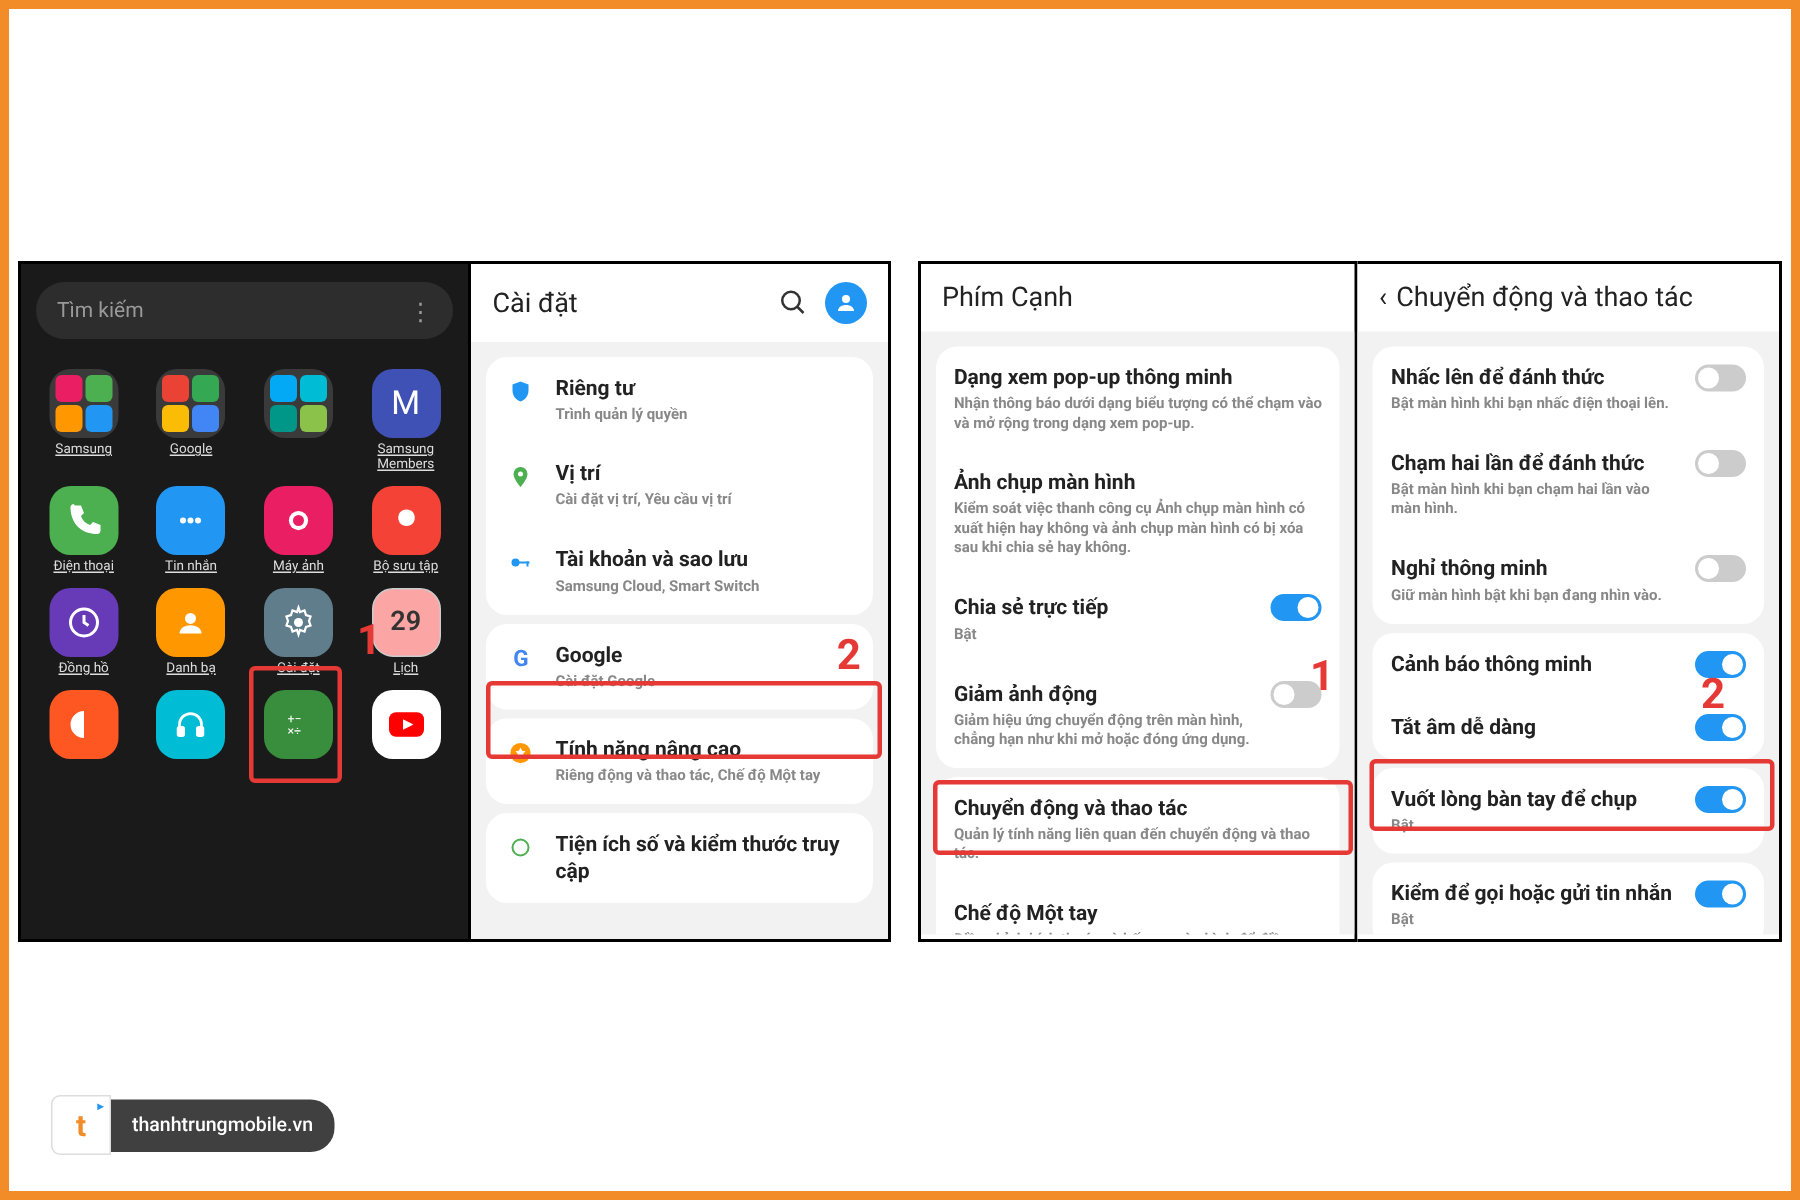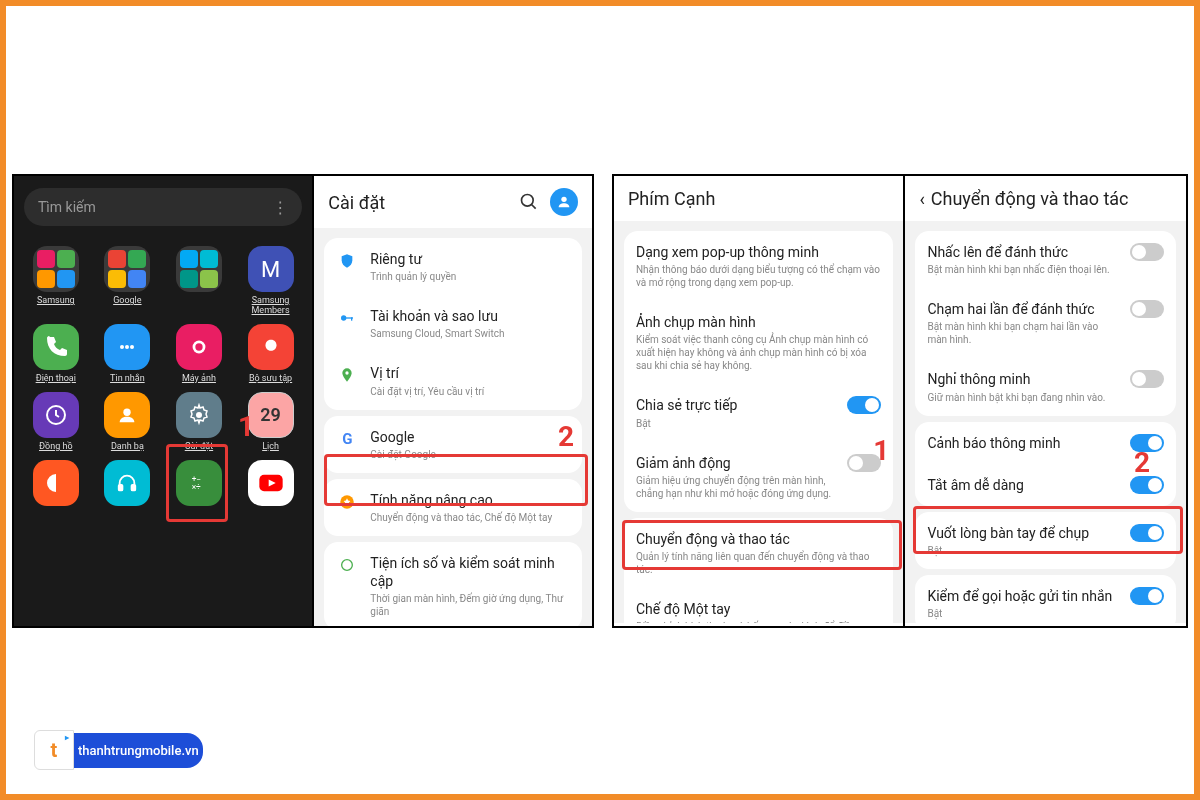--- a/index.html
+++ b/index.html
@@ -21,36 +21,36 @@
 .folder > div { border-radius: 4px; }
 .hl-red { border: 3px solid #e53935; border-radius: 4px; position: absolute; pointer-events: none; }
 .marker { position: absolute; color: #e53935; font-weight: 700; font-size: 28px; z-index: 10; }
 .hdr { display: flex; align-items: center; padding: 12px 14px; font-size: 18px; color: #222; }
 .hdr .sp { flex: 1; }
 .hdr .ic { width: 22px; height: 22px; display: flex; align-items: center; justify-content: center; margin-left: 10px; }
 .avatar { width: 28px; height: 28px; border-radius: 50%; background: #2196f3; color: #fff; display: flex; align-items: center; justify-content: center; font-size: 14px; margin-left: 10px; }
 .sect { background: #fff; margin: 6px 10px; border-radius: 14px; overflow: hidden; }
 .row { display: flex; padding: 12px 12px; align-items: flex-start; gap: 12px; }
 .row-ic { width: 22px; height: 22px; flex-shrink: 0; display: flex; align-items: center; justify-content: center; border-radius: 6px; font-size: 14px; }
-.row-txt { flex: 1; min-width: 0; }
+.row-txt { flex: 1; min-width: 0; font-weight: bold; }
 .row-ttl { font-size: 14px; color: #222; line-height: 1.3; }
 .row-sub { font-size: 10px; color: #888; line-height: 1.3; margin-top: 2px; }
 .row-tog { flex-shrink: 0; }
 .toggle { width: 34px; height: 18px; border-radius: 9px; position: relative; }
 .toggle.on { background: #2196f3; }
 .toggle.off { background: #ccc; }
 .toggle::after { content: ''; position: absolute; width: 14px; height: 14px; border-radius: 50%; background: #fff; top: 2px; }
 .toggle.on::after { right: 2px; }
 .toggle.off::after { left: 2px; }
 .back-ic { margin-right: 6px; font-size: 18px; color: #222; }
 .panel-2 .body, .panel-3 .body, .panel-4 .body { background: #f2f2f2; height: calc(100% - 48px); overflow: hidden; padding-top: 4px; }
 .logo-badge { position: absolute; bottom: 24px; left: 28px; display: flex; align-items: center; gap: 0; }
 .logo-sq { width: 40px; height: 40px; background: #fff; border: 1px solid #ddd; border-radius: 6px 0 0 6px; display: flex; align-items: center; justify-content: center; color: #f28c28; font-weight: 700; font-size: 20px; position: relative; }
 .logo-sq::after { content: '▸'; position: absolute; top: 2px; right: 4px; font-size: 8px; color: #2196f3; }
-.logo-txt { background: #1d4ed8; color: #fff; padding: 10px 4px; border-radius: 0 16px 16px 0; font-size: 13px; font-weight: 500; }
+.logo-txt { background: #404040; color: #fff; padding: 10px 14px; border-radius: 0 16px 16px 0; font-size: 13px; font-weight: 500; }
 svg { display: block; }
 </style>
 </head>
 <body>
 
 <div class="frame">
   <div class="panels">
 
     <div class="panel panel-1">
       <div class="search-pill">
@@ -223,43 +223,43 @@
                   <path d="M12 2l8 3v6c0 5-3 9-8 11-5-2-8-6-8-11V5z"></path>
                 </svg>
               </div>
               <div class="row-txt">
                 <div class="row-ttl">Riêng tư</div>
                 <div class="row-sub">Trình quản lý quyền</div>
               </div>
             </div>
             <div class="row">
               <div class="row-ic">
+                <svg width="16" height="16" viewBox="0 0 24 24" fill="#4caf50">
+                  <path d="M12 2a7 7 0 017 7c0 5-7 13-7 13S5 14 5 9a7 7 0 017-7z"></path>
+                  <circle cx="12" cy="9" r="2.5" fill="#fff"></circle>
+                </svg>
+              </div>
+              <div class="row-txt">
+                <div class="row-ttl">Vị trí</div>
+                <div class="row-sub">Cài đặt vị trí, Yêu cầu vị trí</div>
+              </div>
+            </div>
+            <div class="row">
+              <div class="row-ic">
                 <svg width="16" height="16" viewBox="0 0 24 24" fill="#2196f3">
                   <circle cx="7" cy="12" r="4"></circle>
                   <rect x="10" y="11" width="11" height="2"></rect>
                   <rect x="18" y="11" width="2" height="5"></rect>
                 </svg>
               </div>
               <div class="row-txt">
                 <div class="row-ttl">Tài khoản và sao lưu</div>
                 <div class="row-sub">Samsung Cloud, Smart Switch</div>
               </div>
             </div>
-            <div class="row">
-              <div class="row-ic">
-                <svg width="16" height="16" viewBox="0 0 24 24" fill="#4caf50">
-                  <path d="M12 2a7 7 0 017 7c0 5-7 13-7 13S5 14 5 9a7 7 0 017-7z"></path>
-                  <circle cx="12" cy="9" r="2.5" fill="#fff"></circle>
-                </svg>
-              </div>
-              <div class="row-txt">
-                <div class="row-ttl">Vị trí</div>
-                <div class="row-sub">Cài đặt vị trí, Yêu cầu vị trí</div>
-              </div>
-            </div>
           </div>
           <div class="sect">
             <div class="row">
               <div class="row-ic">
                 <span style="color:#4285f4;font-weight:700;font-size:15px">G</span>
               </div>
               <div class="row-txt">
                 <div class="row-ttl">Google</div>
                 <div class="row-sub">Cài đặt Google</div>
               </div>
@@ -268,34 +268,33 @@
           <div class="sect">
             <div class="row">
               <div class="row-ic">
                 <svg width="18" height="18" viewBox="0 0 24 24" fill="#ff9800">
                   <circle cx="12" cy="12" r="9"></circle>
                   <path d="M12 7l1.5 3 3 .5-2 2 .5 3-3-1.5-3 1.5.5-3-2-2 3-.5z" fill="#fff"></path>
                 </svg>
               </div>
               <div class="row-txt">
                 <div class="row-ttl">Tính năng nâng cao</div>
-                <div class="row-sub">Chuyển động và thao tác, Chế độ Một tay</div>
+                <div class="row-sub">Riêng động và thao tác, Chế độ Một tay</div>
               </div>
             </div>
           </div>
           <div class="sect">
             <div class="row">
               <div class="row-ic">
                 <svg width="16" height="16" viewBox="0 0 24 24" fill="none" stroke="#4caf50" stroke-width="2">
                   <circle cx="12" cy="12" r="8"></circle>
                 </svg>
               </div>
               <div class="row-txt">
-                <div class="row-ttl">Tiện ích số và kiểm soát minh cập</div>
-                <div class="row-sub">Thời gian màn hình, Đếm giờ ứng dụng, Thư giãn</div>
+                <div class="row-ttl">Tiện ích số và kiểm thước truy cập</div>
               </div>
             </div>
           </div>
         </div>
       <div class="hl-red" style="left:10px; top:278px; width:264px; height:52px;"></div>
       <div class="marker" style="right:18px; top:244px;">2</div>
     </div>
 
     <div class="panel panel-3">
       <div class="hdr">

